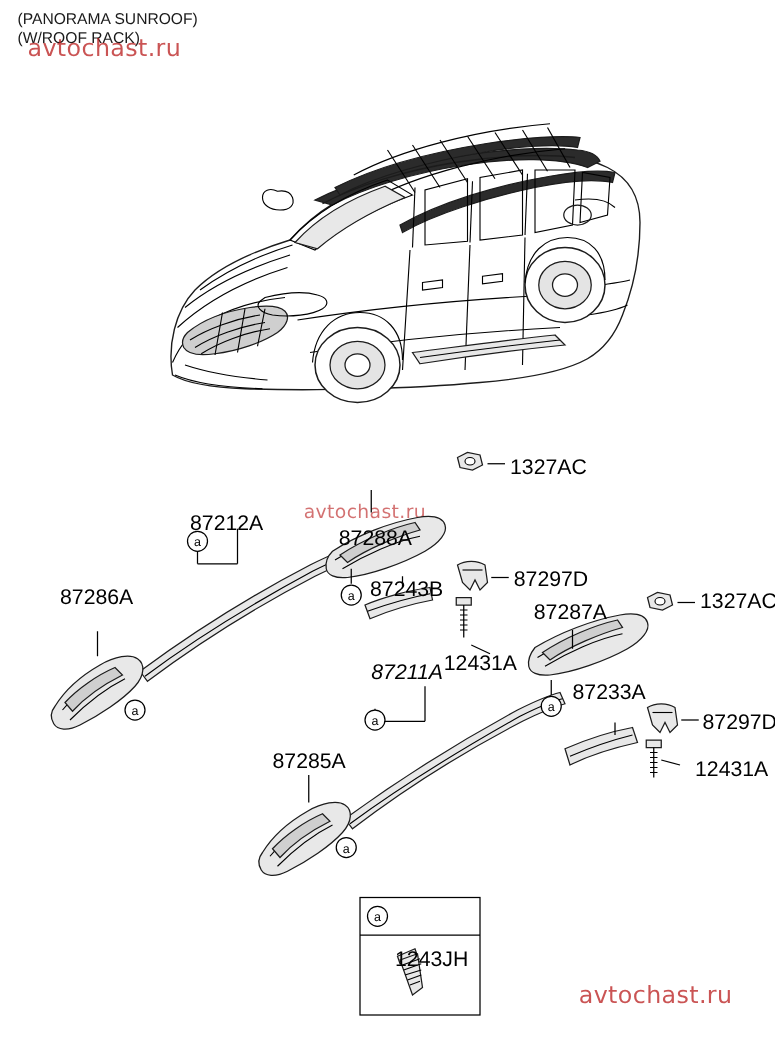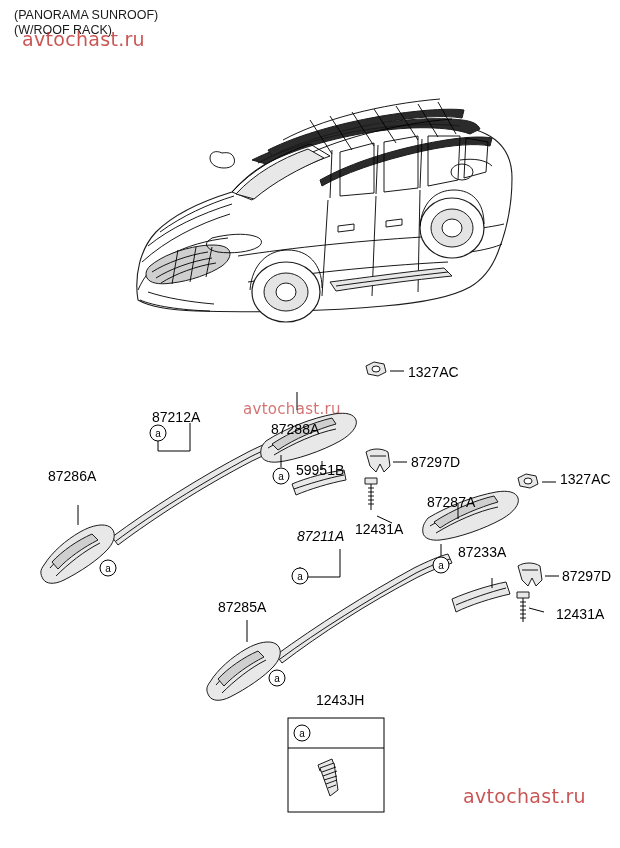--- a/index.html
+++ b/index.html
@@ -34,21 +34,21 @@
     color: #b91c1c;
     opacity: .75;
     font-size: 19px;
     letter-spacing: .3px;
     pointer-events: none;
     white-space: nowrap;
   }
   .wm-small { font-size: 15px; opacity: .62; }
   .lbl {
     position: absolute;
-    font-size: 14px;
+    font-size: 17px;
     white-space: nowrap;
     color: #000;
   }
   svg { position: absolute; left: 0; top: 0; }
   .ln { fill: none; stroke: #000; stroke-width: 1; }
   .thin { fill: none; stroke: #000; stroke-width: .9; }
   .body-ln { fill: none; stroke: #1c1c1c; stroke-width: 1.1; }
   .fill-dark { fill: #2b2b2b; stroke: #1c1c1c; stroke-width: 1; }
   .fill-med { fill: #cfcfcf; stroke: #1c1c1c; stroke-width: 1; }
   .fill-lt { fill: #e8e8e8; stroke: #1c1c1c; stroke-width: 1; }
@@ -322,27 +322,27 @@
         <path class="fill-lt" d="M320,768 L334,763 L338,790 L330,796 Z"></path>
         <path class="thin" d="M322,772 L336,767 M323,776 L337,771 M324,780 L337,776 M326,784 L337,780 M328,788 L336,785"></path>
       </g>
     </g>
 
   </svg>
 
   <div class="lbl" style="left:152px; top:409px;">87212A</div>
   <div class="lbl" style="left:271px; top:377px;margin-top:44px;">87288A</div>
   <div class="lbl" style="left:408px; top:364px;">1327AC</div>
-  <div class="lbl" style="left:296px; top:462px;">59951B</div>
+  <div class="lbl" style="left:296px; top:462px;">87243B</div>
   <div class="lbl" style="left:411px; top:454px;">87297D</div>
   <div class="lbl" style="left:355px; top:521px;">12431A</div>
   <div class="lbl" style="left:48px; top:468px;text-align:center;">87286A</div>
   <div class="lbl" style="left:297px; top:528px;font-style:italic;">87211A</div>
-  <div class="lbl" style="left:427px; top:494px;">87287A</div>
+  <div class="lbl" style="left:427px; top:480px;">87287A</div>
   <div class="lbl" style="left:560px; top:471px;">1327AC</div>
   <div class="lbl" style="left:458px; top:544px;">87233A</div>
   <div class="lbl" style="left:562px; top:568px;">87297D</div>
   <div class="lbl" style="left:556px; top:606px;">12431A</div>
   <div class="lbl" style="left:218px; top:599px;text-align:right;">87285A</div>
 
-  <div class="lbl" style="left:316px; top:692px;">1243JH</div>
+  <div class="lbl" style="left:316px; top:758px;">1243JH</div>
 
 </div>
 
 </body></html>

